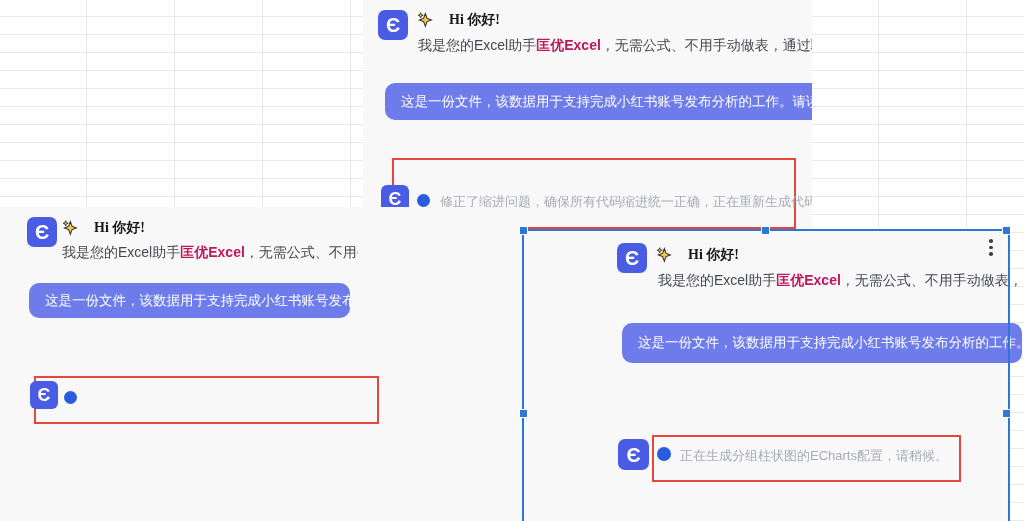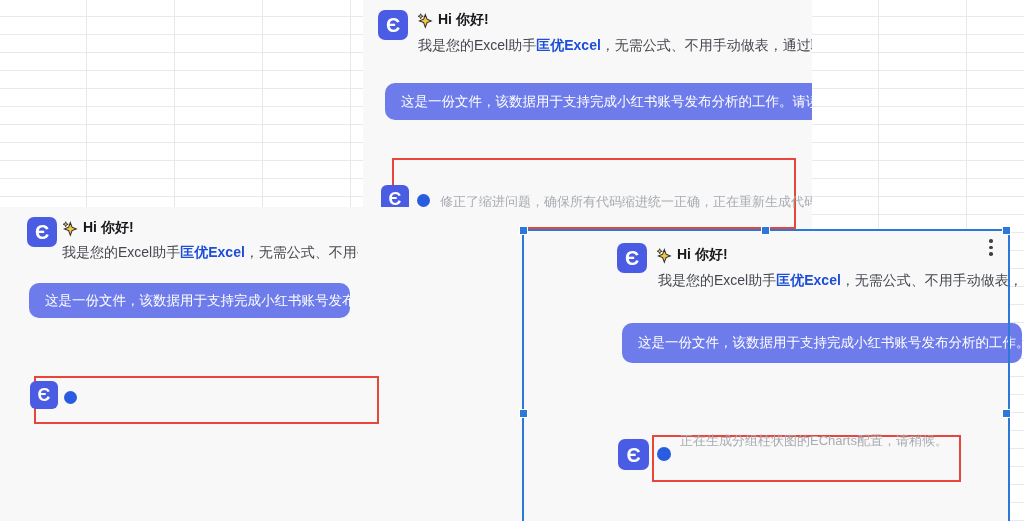--- a/index.html
+++ b/index.html
@@ -21,26 +21,26 @@
   .panel{position:absolute;background:#f8f8f9;}
   .panel.clip{overflow:hidden;}
   #panel-top{left:363px;top:0;width:449px;height:232px;}
   #panel-left{left:0;top:207px;width:524px;height:314px;}
   #panel-right{left:524px;top:230px;width:486px;height:291px;overflow:visible;}
   .avatar{
     position:absolute;background:#4a5ce4;border-radius:7px;
     color:#ffffff;font-weight:bold;display:flex;align-items:center;justify-content:center;
     font-size:20px;line-height:1;
   }
-  .hdr-row{position:absolute;display:flex;align-items:center;gap:5px;}
+  .hdr-row{position:absolute;display:flex;gap:16px;font-family:Liberation Serif, serif;}
   .greeting{font-size:14px;font-weight:bold;color:#17181b;white-space:nowrap;}
   .intro{
     position:absolute;font-size:14px;color:#44474d;white-space:nowrap;overflow:hidden;
   }
-  .intro b{color:#1d4ed8;}
+  .intro b{color:#be185d;}
   .bubble{
     position:absolute;background:#6e7ceb;color:#ffffff;border-radius:10px;
     font-size:13.5px;display:flex;align-items:center;padding:0 16px;
     white-space:nowrap;overflow:hidden;box-sizing:border-box;
   }
   .hl-box{
     position:absolute;border:2px solid #e8463a;background:transparent;
   }
   .status-dot{
     position:absolute;border-radius:50%;background:#2a5ce0;
@@ -119,21 +119,21 @@
   <div class="kebab" style="left:462px;top:6px;">
     <span></span>
       <span></span>
       <span></span>
   </div>
   <div class="intro" style="left:134px;top:42px;width:360px;"><span>我是您的Excel助手</span><b>匡优Excel</b><span>，无需公式、不用手动做表，通过聊天就能帮你搞</span></div>
   <div class="bubble" style="left:98px;top:93px;width:400px;height:40px;">这是一份文件，该数据用于支持完成小红书账号发布分析的工作。请读</div>
   <div class="hl-box" style="left:128px;top:205px;width:305px;height:43px;"></div>
   <div class="avatar" style="left:94px;top:209px;width:31px;height:31px;border-radius:7px;">Є</div>
   <div class="status-dot" style="left:133px;top:217px;width:14px;height:14px;"></div>
-  <div class="status-text" style="left:156px;top:202px;">正在生成分组柱状图的ECharts配置，请稍候。</div>
+  <div class="status-text" style="left:156px;top:217px;">正在生成分组柱状图的ECharts配置，请稍候。</div>
 </div>
 
 <div class="selection-rect"></div>
 <div class="handle" style="left:519px;top:226px;"></div>
 <div class="handle" style="left:761px;top:226px;"></div>
 <div class="handle" style="left:1002px;top:226px;"></div>
 <div class="handle" style="left:519px;top:409px;"></div>
 <div class="handle" style="left:1002px;top:409px;"></div>
 
 </body></html>

